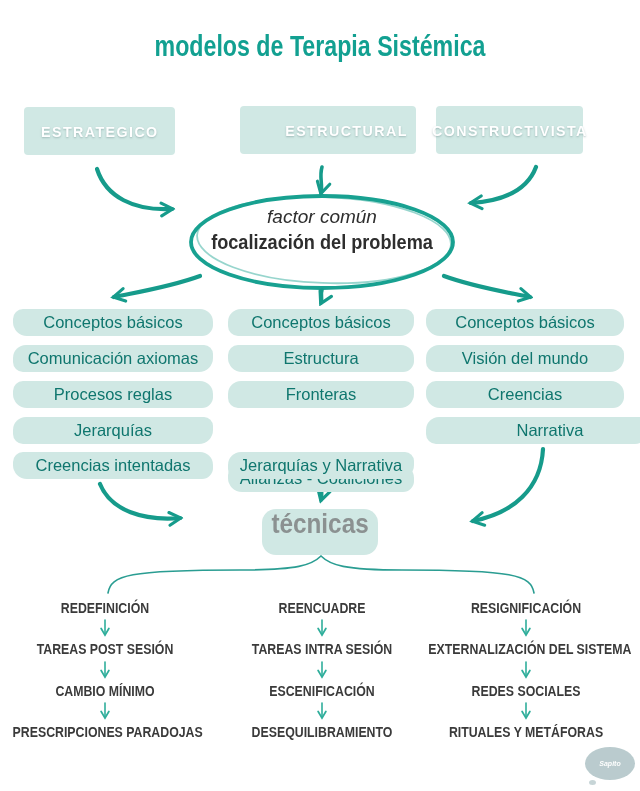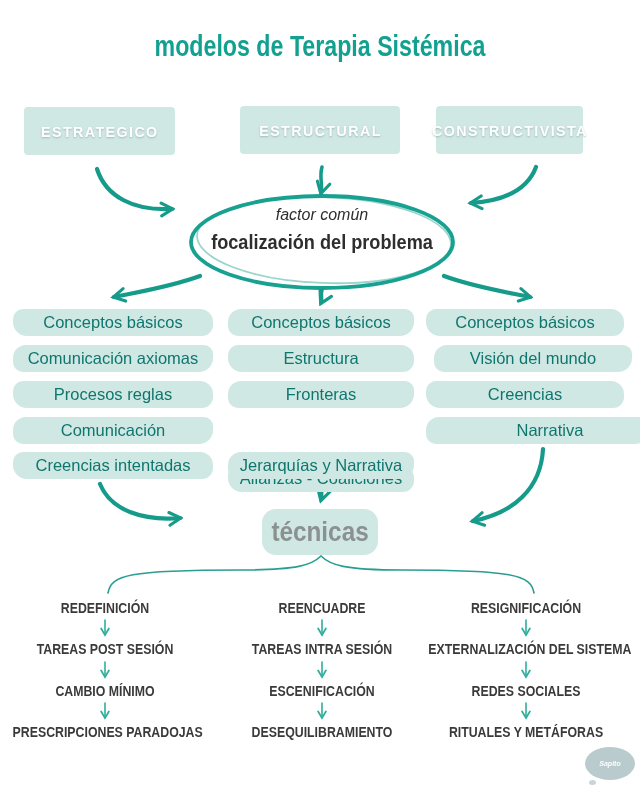--- a/index.html
+++ b/index.html
@@ -11,31 +11,31 @@
   .title{position:absolute;top:30px;left:0;width:640px;text-align:center;margin:0;
          font-size:29px;font-weight:bold;color:#12a091;transform:scaleX(.8);white-space:nowrap;}
 
   .mbox{position:absolute;height:48px;background:#d0e8e4;border-radius:4px;
         display:flex;align-items:center;justify-content:center;}
   .mbox span{color:#ffffff;font-weight:bold;font-size:15px;letter-spacing:1.5px;
         transform:scaleX(.95);white-space:nowrap;
         text-shadow:0 1px 2px rgba(110,140,140,.5);}
 
   .factor1{position:absolute;top:206px;left:222px;width:200px;text-align:center;
-        font-style:italic;font-size:16px;color:#2e2e2e;white-space:nowrap;}
+        font-style:italic;font-size:19px;color:#2e2e2e;white-space:nowrap;}
   .factor2{position:absolute;top:231px;left:192px;width:260px;text-align:center;
         font-weight:bold;font-size:19.5px;color:#2e2e2e;transform:scaleX(.93);white-space:nowrap;}
 
   .pill{position:absolute;height:27px;line-height:27px;background:#d0e8e4;
         text-align:center;font-size:16.5px;color:#0f766e;white-space:nowrap;
         border-radius:10px 13px 11px 14px;}
   .pill.alt{border-radius:13px 9px 14px 10px;}
 
   .tecn{position:absolute;left:262px;top:509px;width:116px;height:46px;background:#d0e8e4;
-        border-radius:14px;display:flex;align-items:center;justify-content:center;}
+        border-radius:14px;display:flex;align-items:flex-start;justify-content:center;}
   .tecn span{font-size:27px;font-weight:bold;color:#8b9191;transform:scaleX(.9);}
 
   .tq{position:absolute;height:16px;line-height:16px;text-align:center;font-size:14px;
       font-weight:bold;color:#3a3a3a;white-space:nowrap;transform:scaleX(.88);}
 
   .wm{position:absolute;left:585px;top:747px;width:50px;height:33px;background:#a9bfc2;
       border-radius:50%;opacity:.8;display:flex;align-items:center;justify-content:center;}
   .wm span{color:#fff;font-size:7px;font-weight:bold;font-style:italic;}
   .wmdot{position:absolute;left:589px;top:780px;width:7px;height:5px;background:#a9bfc2;
       border-radius:50%;opacity:.65;}
@@ -87,44 +87,44 @@
     <path d="M 526,703 L 526,717" stroke="#2fae9b" stroke-width="1.6" stroke-linecap="round" marker-end="url(#mSmall)"></path>
   </svg>
 
   <div class="layer">
 
     <h1 class="title">modelos de Terapia Sistémica</h1>
 
     <div class="mbox" style="left:24px;top:107px;width:151px;">
       <span>ESTRATEGICO</span>
     </div>
-    <div class="mbox" style="left:240px;top:106px;width:160px;">
+    <div class="mbox" style="left:240px;top:106px;width:140px;padding-left:36px;">
       <span>ESTRUCTURAL</span>
     </div>
     <div class="mbox" style="left:436px;top:106px;width:147px;">
       <span>CONSTRUCTIVISTA</span>
     </div>
 
     <div class="factor1">factor común</div>
     <div class="factor2">focalización del problema</div>
 
     <div class="pill" style="left:13px;top:309px;width:200px;">Conceptos básicos</div>
     <div class="pill alt" style="left:13px;top:345px;width:200px;">Comunicación axiomas</div>
     <div class="pill" style="left:13px;top:381px;width:200px;">Procesos reglas</div>
-    <div class="pill alt" style="left:13px;top:417px;width:200px;">Comunicación</div>
+    <div class="pill alt" style="left:13px;top:417px;width:200px;">Jerarquías</div>
     <div class="pill" style="left:13px;top:452px;width:200px;">Creencias intentadas</div>
 
     <div class="pill alt" style="left:228px;top:309px;width:186px;">Conceptos básicos</div>
     <div class="pill" style="left:228px;top:345px;width:186px;">Estructura</div>
     <div class="pill alt" style="left:228px;top:381px;width:186px;">Fronteras</div>
     <div class="pill" style="left:228px;top:417px;width:186px;margin-top:48px;">Alianzas - Coaliciones</div>
     <div class="pill alt" style="left:228px;top:452px;width:186px;">Jerarquías y Narrativa</div>
 
     <div class="pill" style="left:426px;top:309px;width:198px;">Conceptos básicos</div>
-    <div class="pill alt" style="left:426px;top:345px;width:198px;margin-left:8px;">Visión del mundo</div>
+    <div class="pill alt" style="left:426px;top:345px;width:198px;">Visión del mundo</div>
     <div class="pill" style="left:426px;top:381px;width:198px;">Creencias</div>
     <div class="pill alt" style="left:426px;top:417px;width:198px;padding-left:25px;">Narrativa</div>
 
     <div class="tecn">
       <span>técnicas</span>
     </div>
 
     <div class="tq" style="left:0px;top:600px;width:210px;">REDEFINICIÓN</div>
     <div class="tq" style="left:0px;top:641px;width:210px;">TAREAS POST SESIÓN</div>
     <div class="tq" style="left:0px;top:683px;width:210px;">CAMBIO MÍNIMO</div>

